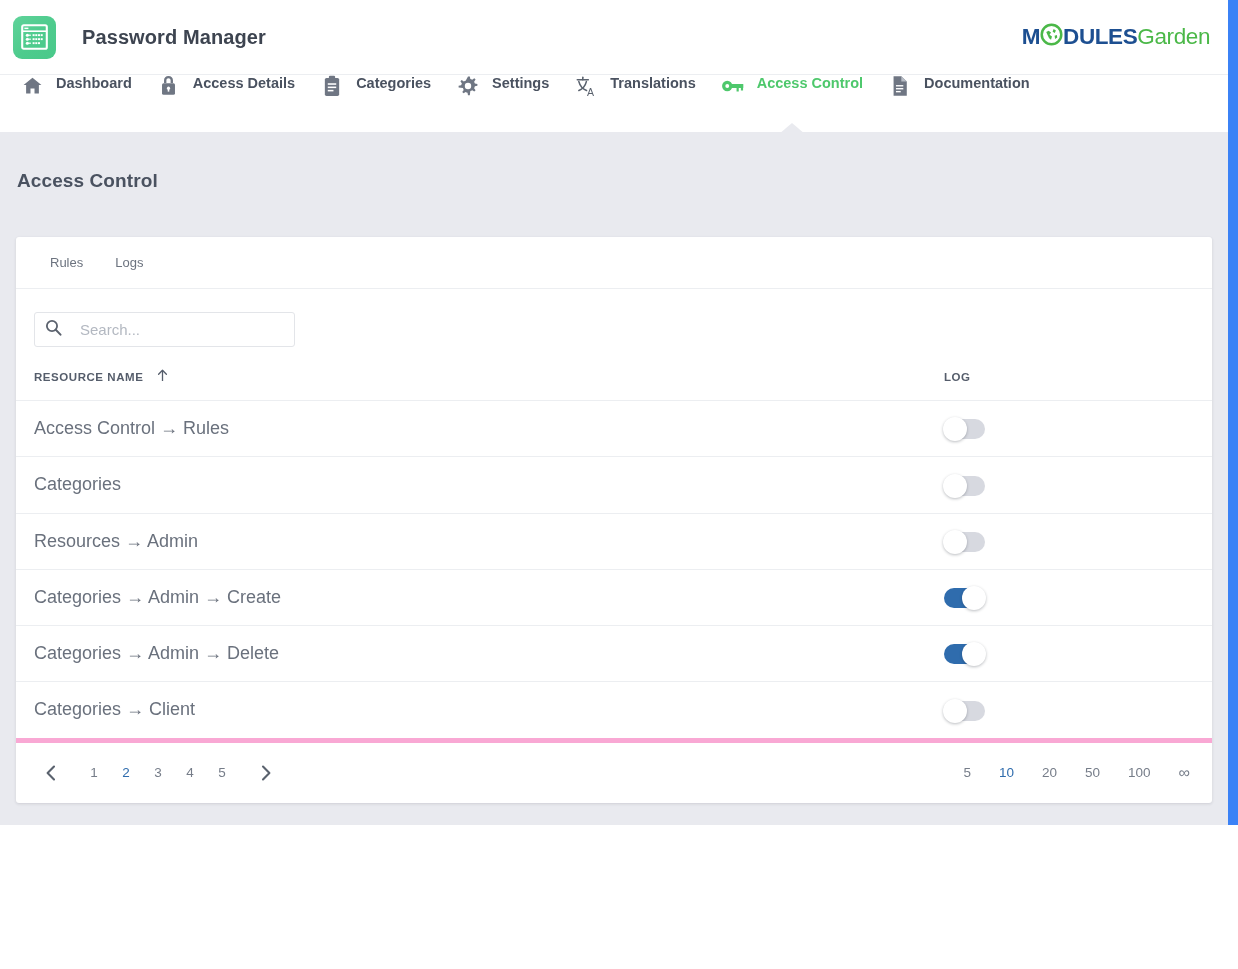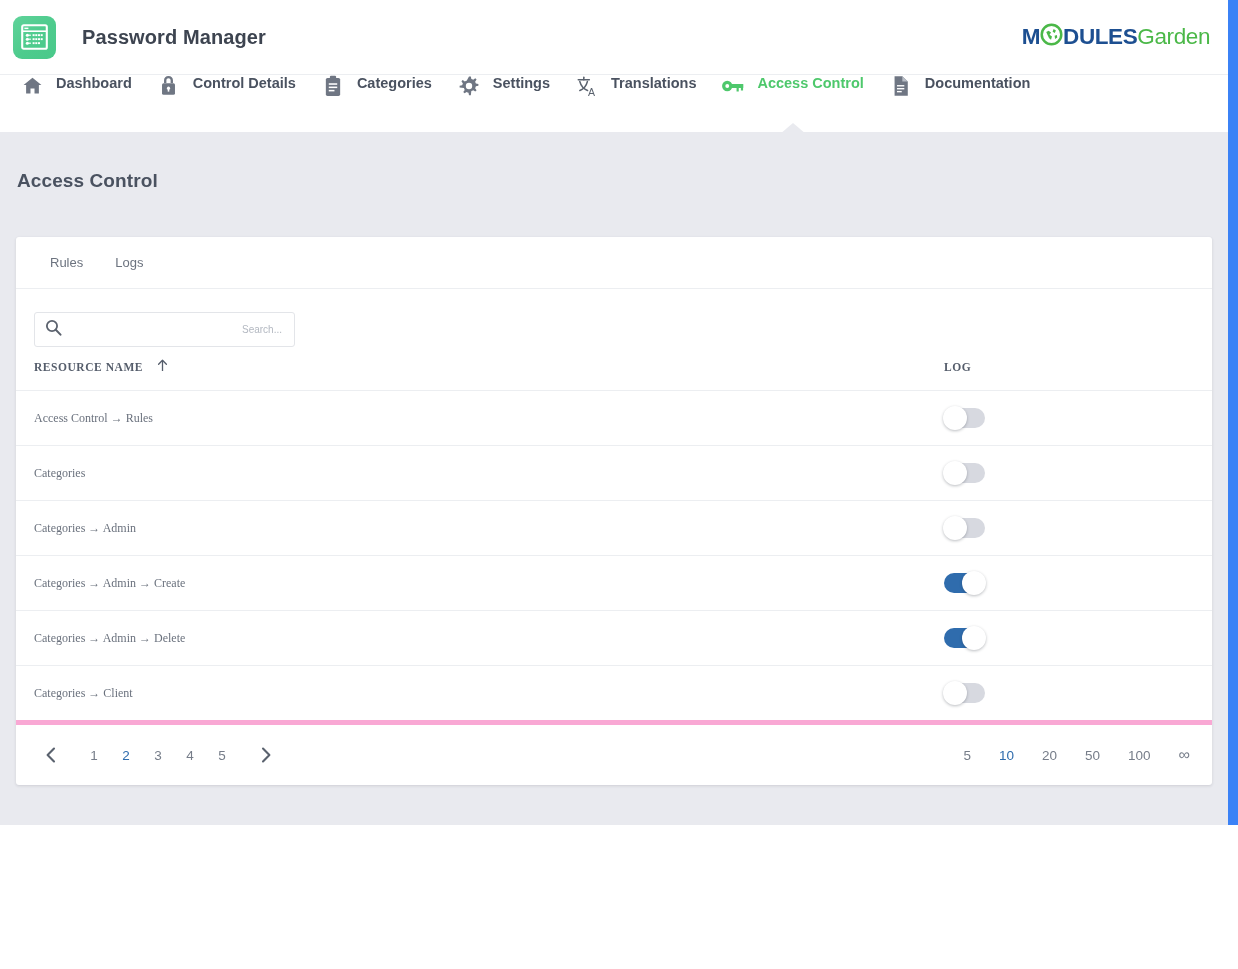--- a/index.html
+++ b/index.html
@@ -162,48 +162,47 @@
     width: 261px; height: 35px;
     border: 1px solid #e3e5e9;
     border-radius: 3px;
     display: flex;
     align-items: center;
     padding: 0 10px;
     background: #fff;
   }
   .search-box input {
     border: none; outline: none;
-    font-size: 10px;
+    font-size: 15px;
     color: #5b626e;
     font-family: "Liberation Sans", sans-serif;
-    margin-left: 28px;
+    margin-left: 16px;
     width: 100%;
     background: transparent;
-    text-align: right;
   }
   .search-box input::placeholder { color: #b3b8c1; }
 
   
-  table { width: 100%; border-collapse: collapse; margin-top: 12px; font-family: Liberation Serif, serif; }
+  table { width: 100%; border-collapse: collapse; margin-top: 22px; }
   thead th {
     text-align: left;
     font-size: 11.5px;
     font-weight: bold;
     letter-spacing: .55px;
     color: #555d6b;
     padding: 0 0 16px 0;
     border-bottom: 1px solid #eceef1;
   }
   thead th.c-name { padding-left: 18px; }
   thead th.c-log { width: 272px; padding-left: 4px; }
   .sort-arrow { display: inline-block; margin-left: 10px; vertical-align: -1px; }
   tbody td {
     border-bottom: 1px solid #eceef1;
     height: 48px;
-    font-size: 12px;
+    font-size: 18px;
     color: #6a717d;
     padding: 17px;
   }
   tbody td.c-name { padding-left: 18px; }
   tbody td.c-log { padding-left: 4px; }
   tbody tr:last-child td { border-bottom: 5px solid #f9a8d4; }
 
   
   .toggle {
     width: 41px; height: 20px;
@@ -325,21 +324,21 @@
 
       <div class="nav-item">
         <span class="nav-icon">
           <svg width="19" height="21" viewBox="0 0 20 24" fill="#6f7683">
             <path d="M10 1.2 c-3.1 0-5.1 2.1-5.1 4.9 V9 h2.7 V6.1 c0-1.5 1.0-2.5 2.4-2.5 s2.4 1.0 2.4 2.5 V9 h2.7 V6.1 c0-2.8-2.0-4.9-5.1-4.9z"></path>
             <rect x="2.6" y="9.3" width="14.8" height="13.4" rx="1.8"></rect>
             <circle cx="10" cy="15" r="1.8" fill="#ffffff"></circle>
             <rect x="9.1" y="15" width="1.8" height="4" fill="#ffffff"></rect>
           </svg>
         </span>
-        <span class="nav-label">Control Details</span>
+        <span class="nav-label">Access Details</span>
       </div>
 
       <div class="nav-item">
         <span class="nav-icon">
           <svg width="18" height="22" viewBox="0 0 18 24" fill="#6f7683">
             <rect x="1.2" y="3.2" width="15.6" height="19.6" rx="1.8"></rect>
             <rect x="5.6" y="0.8" width="6.8" height="4.4" rx="1.2"></rect>
             <rect x="4.4" y="9" width="9.2" height="1.7" fill="#ffffff"></rect>
             <rect x="4.4" y="12.6" width="9.2" height="1.7" fill="#ffffff"></rect>
             <rect x="4.4" y="16.2" width="6.2" height="1.7" fill="#ffffff"></rect>
@@ -447,21 +446,21 @@
           <tbody id="table-body">
               <tr>
                 <td class="c-name">Access Control → Rules</td>
                 <td class="c-log"><div class="toggle off"><span class="knob"></span></div></td>
               </tr>
               <tr>
                 <td class="c-name">Categories</td>
                 <td class="c-log"><div class="toggle off"><span class="knob"></span></div></td>
               </tr>
               <tr>
-                <td class="c-name">Categories → Admin</td>
+                <td class="c-name">Resources → Admin</td>
                 <td class="c-log"><div class="toggle off"><span class="knob"></span></div></td>
               </tr>
               <tr>
                 <td class="c-name">Categories → Admin → Create</td>
                 <td class="c-log"><div class="toggle on"><span class="knob"></span></div></td>
               </tr>
               <tr>
                 <td class="c-name">Categories → Admin → Delete</td>
                 <td class="c-log"><div class="toggle on"><span class="knob"></span></div></td>
               </tr>

